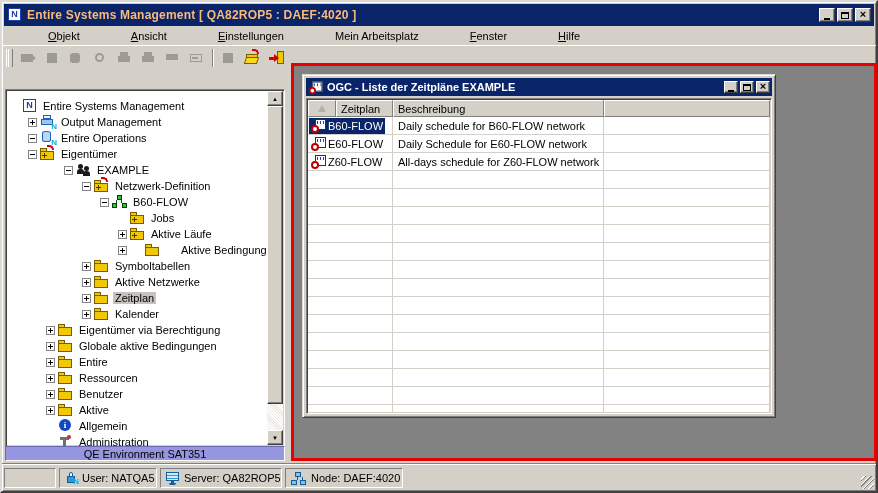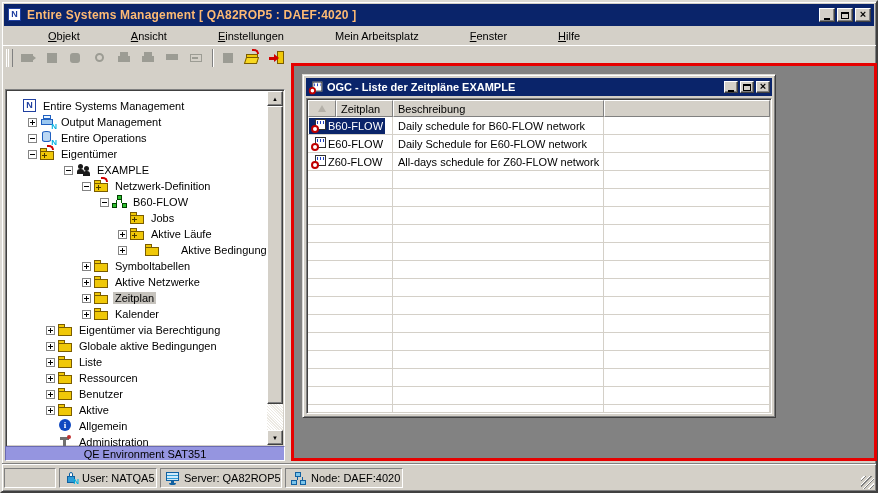--- a/index.html
+++ b/index.html
@@ -362,21 +362,21 @@
             <i class="fbody"></i>
           </span>
           <span class="tlabel">Globale aktive Bedingungen</span>
         </div>
         <div class="trow" style="padding-left: 38px;">
           <span class="exp plus"></span>
           <span class="icn">
             <i class="ftab"></i>
             <i class="fbody"></i>
           </span>
-          <span class="tlabel">Liste</span>
+          <span class="tlabel">Entire</span>
         </div>
         <div class="trow" style="padding-left: 38px;">
           <span class="exp plus"></span>
           <span class="icn">
             <i class="ftab"></i>
             <i class="fbody"></i>
           </span>
           <span class="tlabel">Ressourcen</span>
         </div>
         <div class="trow" style="padding-left: 38px;">

